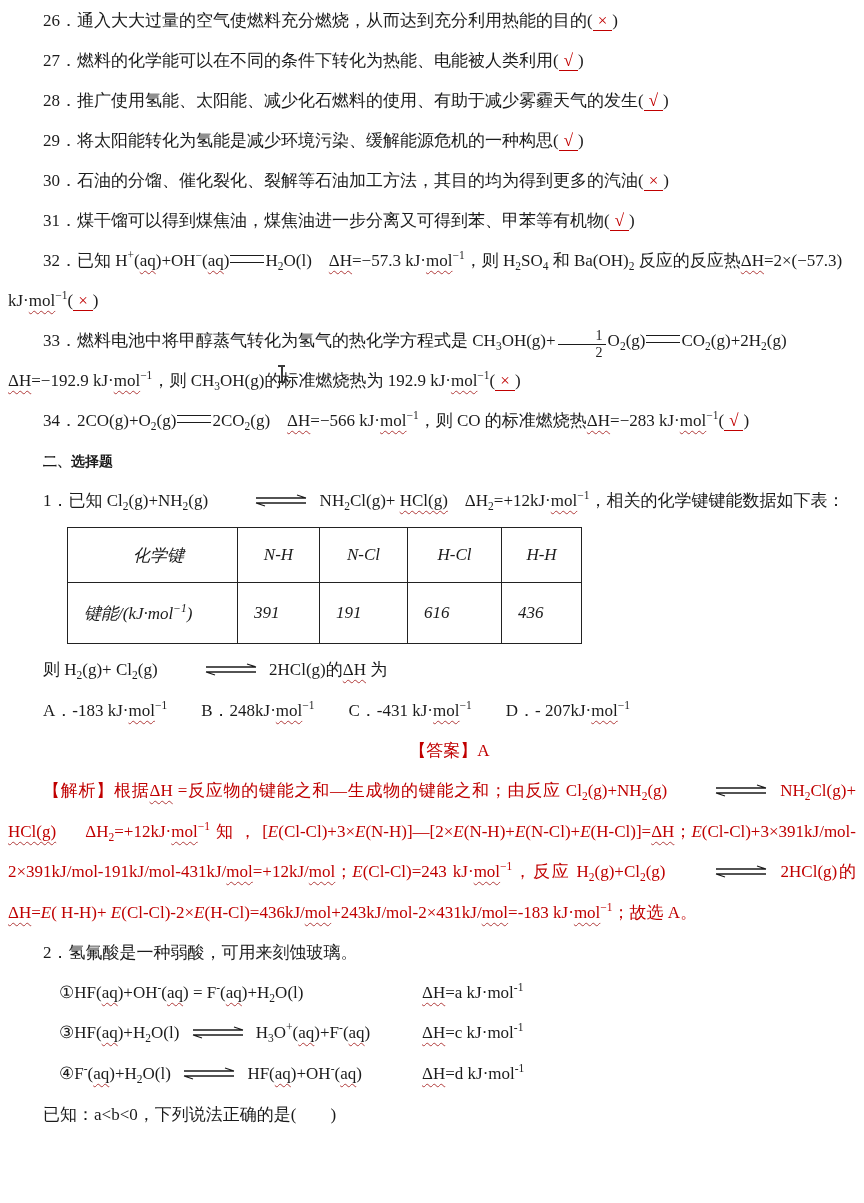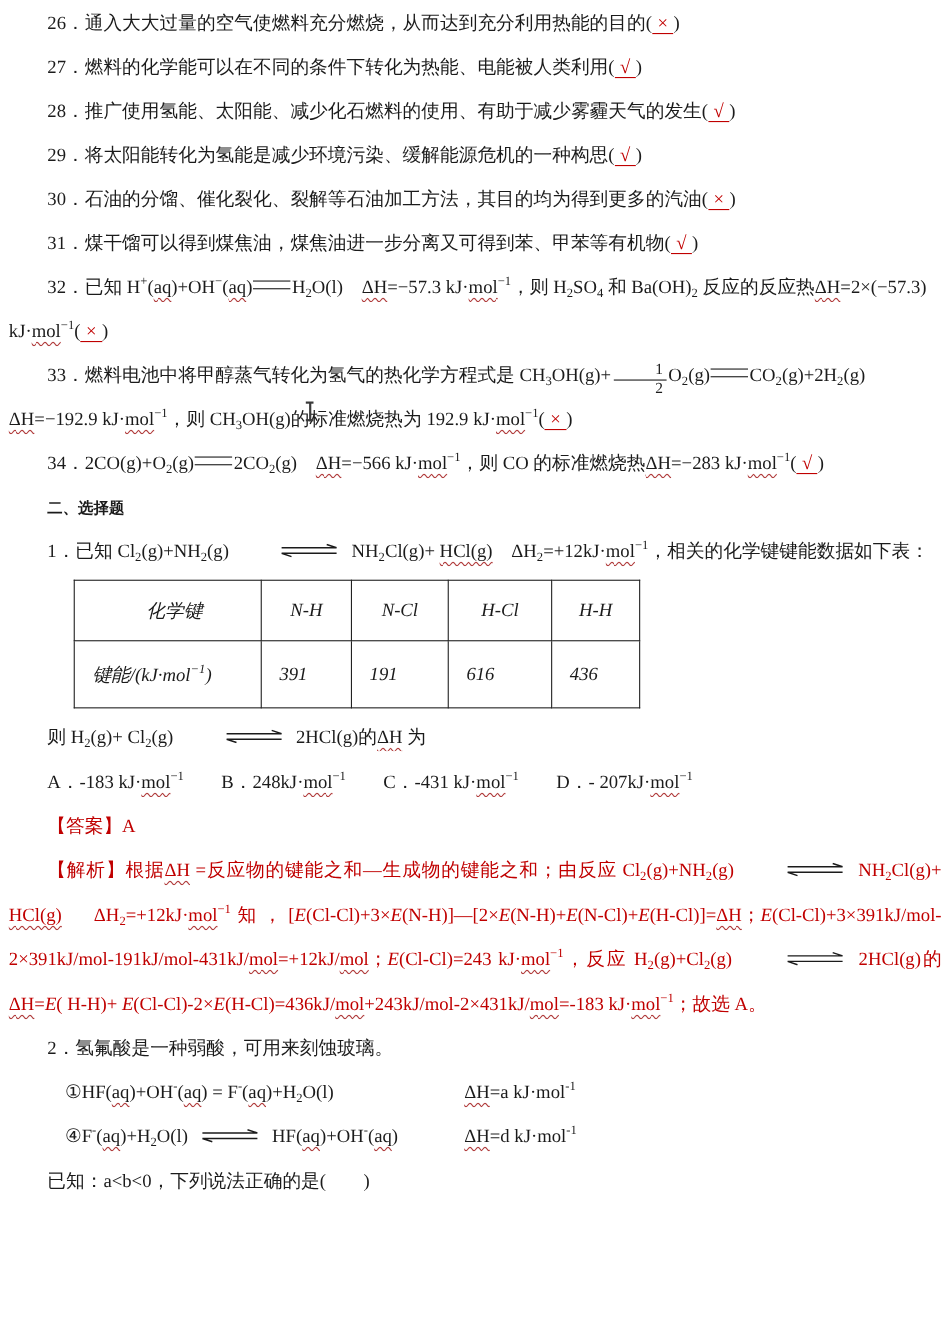--- a/index.html
+++ b/index.html
@@ -7,21 +7,21 @@
     width:864px;height:1203px;overflow:hidden;position:relative;
     background:#ffffff;color:#1b1b1b;
     font-family:"Liberation Serif","DejaVu Serif",serif;
     font-size:17px;
   }
   .page{padding:1px 8px 0 8px;}
   p{margin:0;line-height:40px;text-align:left;}
   .item{text-indent:35px;}
   .plain{padding-left:35px;}
   .sec{font-weight:bold;padding-left:35px;font-family:"Liberation Sans","DejaVu Sans",sans-serif;font-size:14px;}
-  .red{color:#c00000;}
+  .red{color:#c00000;text-align:center;}
   .just{text-align:justify;text-indent:35px;}
   sub,sup{font-size:11.5px;line-height:0;}
   sup{vertical-align:7px;}
   sub{vertical-align:-4px;}
   .wavy{
     text-decoration-line:underline;
     text-decoration-style:wavy;
     text-decoration-color:#b03b3b;
     text-decoration-thickness:1px;
     text-underline-offset:4px;
@@ -99,20 +99,26 @@
           <path d="M4 4 H54 M54 4 L45 1 M4 9 H54 M4 9 L13 12" stroke="#1b1b1b" stroke-width="1.3" fill="none"></path>
         </svg></span> 2HCl(g)的<span class="wavy">ΔH</span>=<span class="it">E</span>( H-H)+ <span class="it">E</span>(Cl-Cl)-2×<span class="it">E</span>(H-Cl)=436kJ/<span class="wavy">mol</span>+243kJ/mol-2×431kJ/<span class="wavy">mol</span>=-183 kJ·<span class="wavy">mol</span><sup>−1</sup>；故选 A。</p>
 
   <p class="item">2．氢氟酸是一种弱酸，可用来刻蚀玻璃。</p>
 
   <div class="eqrow">
     <span class="eq">①HF(<span class="wavy">aq</span>)+OH<sup>-</sup>(<span class="wavy">aq</span>) = F<sup>-</sup>(<span class="wavy">aq</span>)+H<sub>2</sub>O(l)</span>
     <span class="dh"><span class="wavy">ΔH</span>=a kJ·mol<sup>-1</sup></span>
   </div>
   <div class="eqrow">
+    <span class="eq">③HF(<span class="wavy">aq</span>)+H<sub>2</sub>O(l) <span class="eqarrow"><svg width="58" height="13" viewBox="0 0 58 13">
+            <path d="M4 4 H54 M54 4 L45 1 M4 9 H54 M4 9 L13 12" stroke="#1b1b1b" stroke-width="1.3" fill="none"></path>
+          </svg></span> H<sub>3</sub>O<sup>+</sup>(<span class="wavy">aq</span>)+F<sup>-</sup>(<span class="wavy">aq</span>)</span>
+    <span class="dh"><span class="wavy">ΔH</span>=c kJ·mol<sup>-1</sup></span>
+  </div>
+  <div class="eqrow">
     <span class="eq">④F<sup>-</sup>(<span class="wavy">aq</span>)+H<sub>2</sub>O(l) <span class="eqarrow"><svg width="58" height="13" viewBox="0 0 58 13">
             <path d="M4 4 H54 M54 4 L45 1 M4 9 H54 M4 9 L13 12" stroke="#1b1b1b" stroke-width="1.3" fill="none"></path>
           </svg></span> HF(<span class="wavy">aq</span>)+OH<sup>-</sup>(<span class="wavy">aq</span>)</span>
     <span class="dh"><span class="wavy">ΔH</span>=d kJ·mol<sup>-1</sup></span>
   </div>
 
   <p class="plain">已知：a&lt;b&lt;0，下列说法正确的是(　　)</p>
 
   <div class="ibeam"></div>
 </div>

